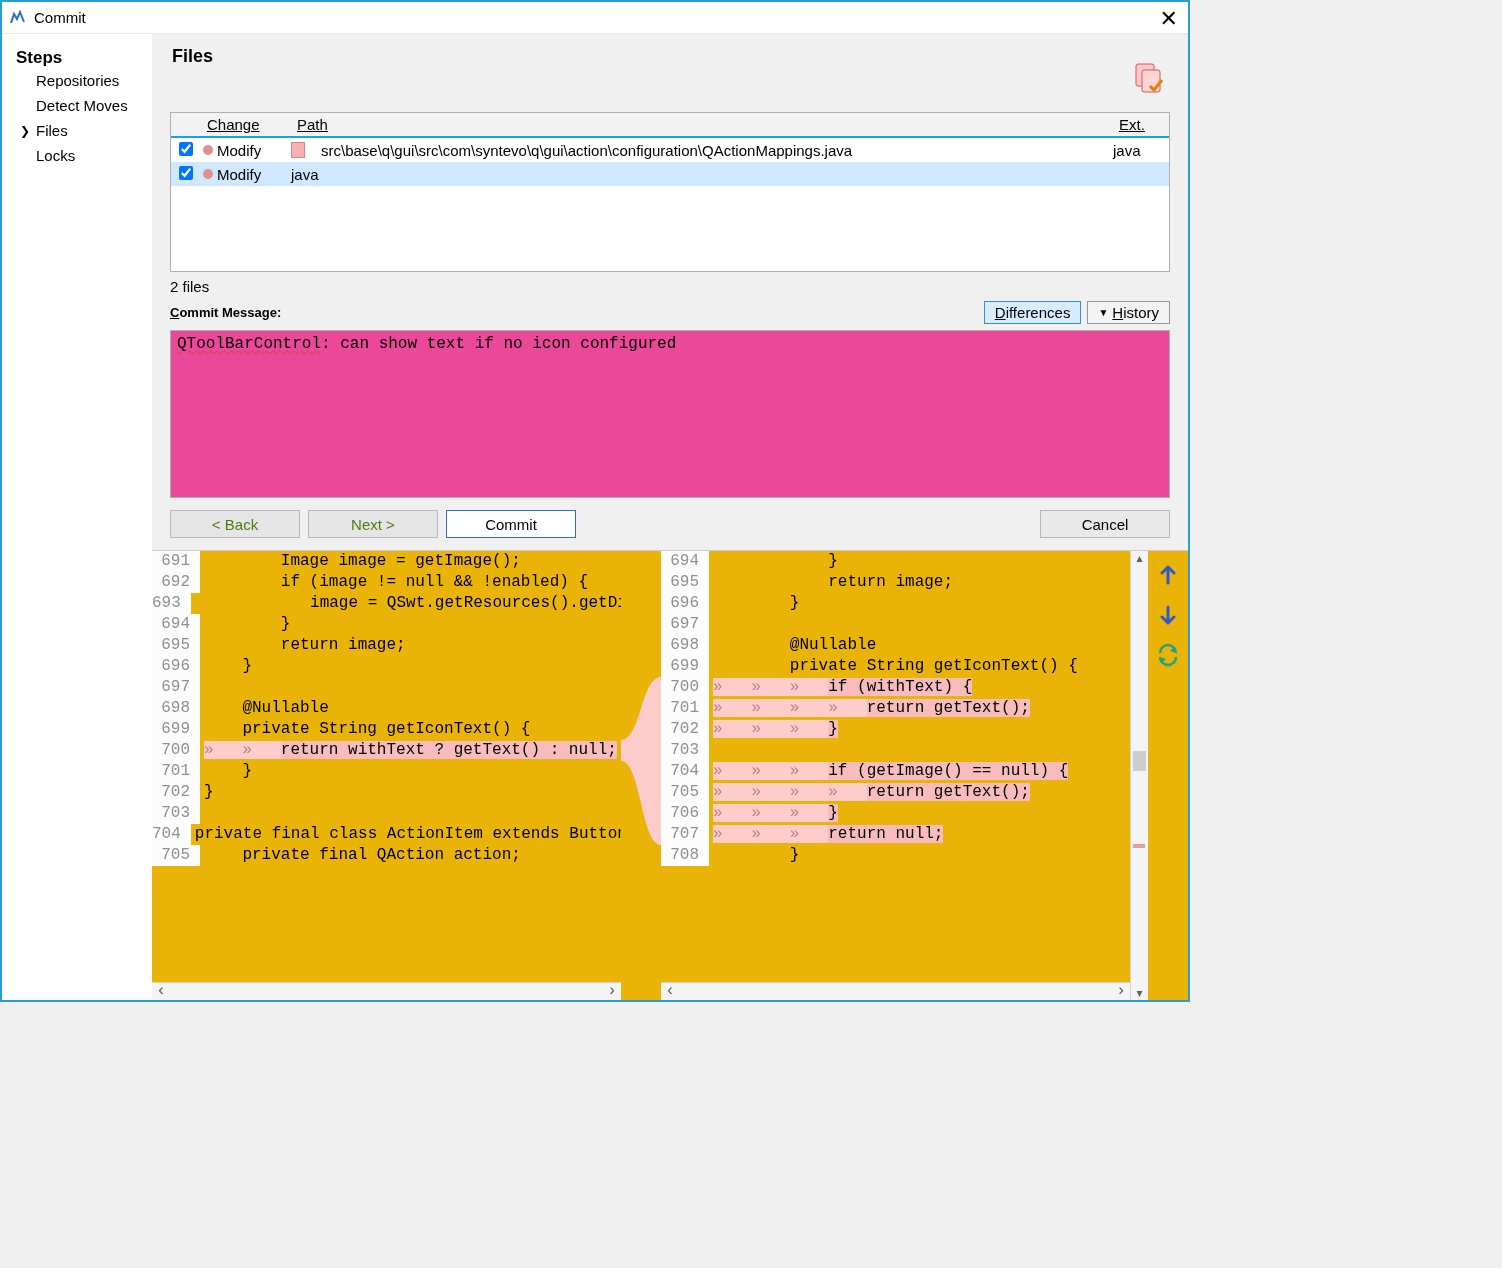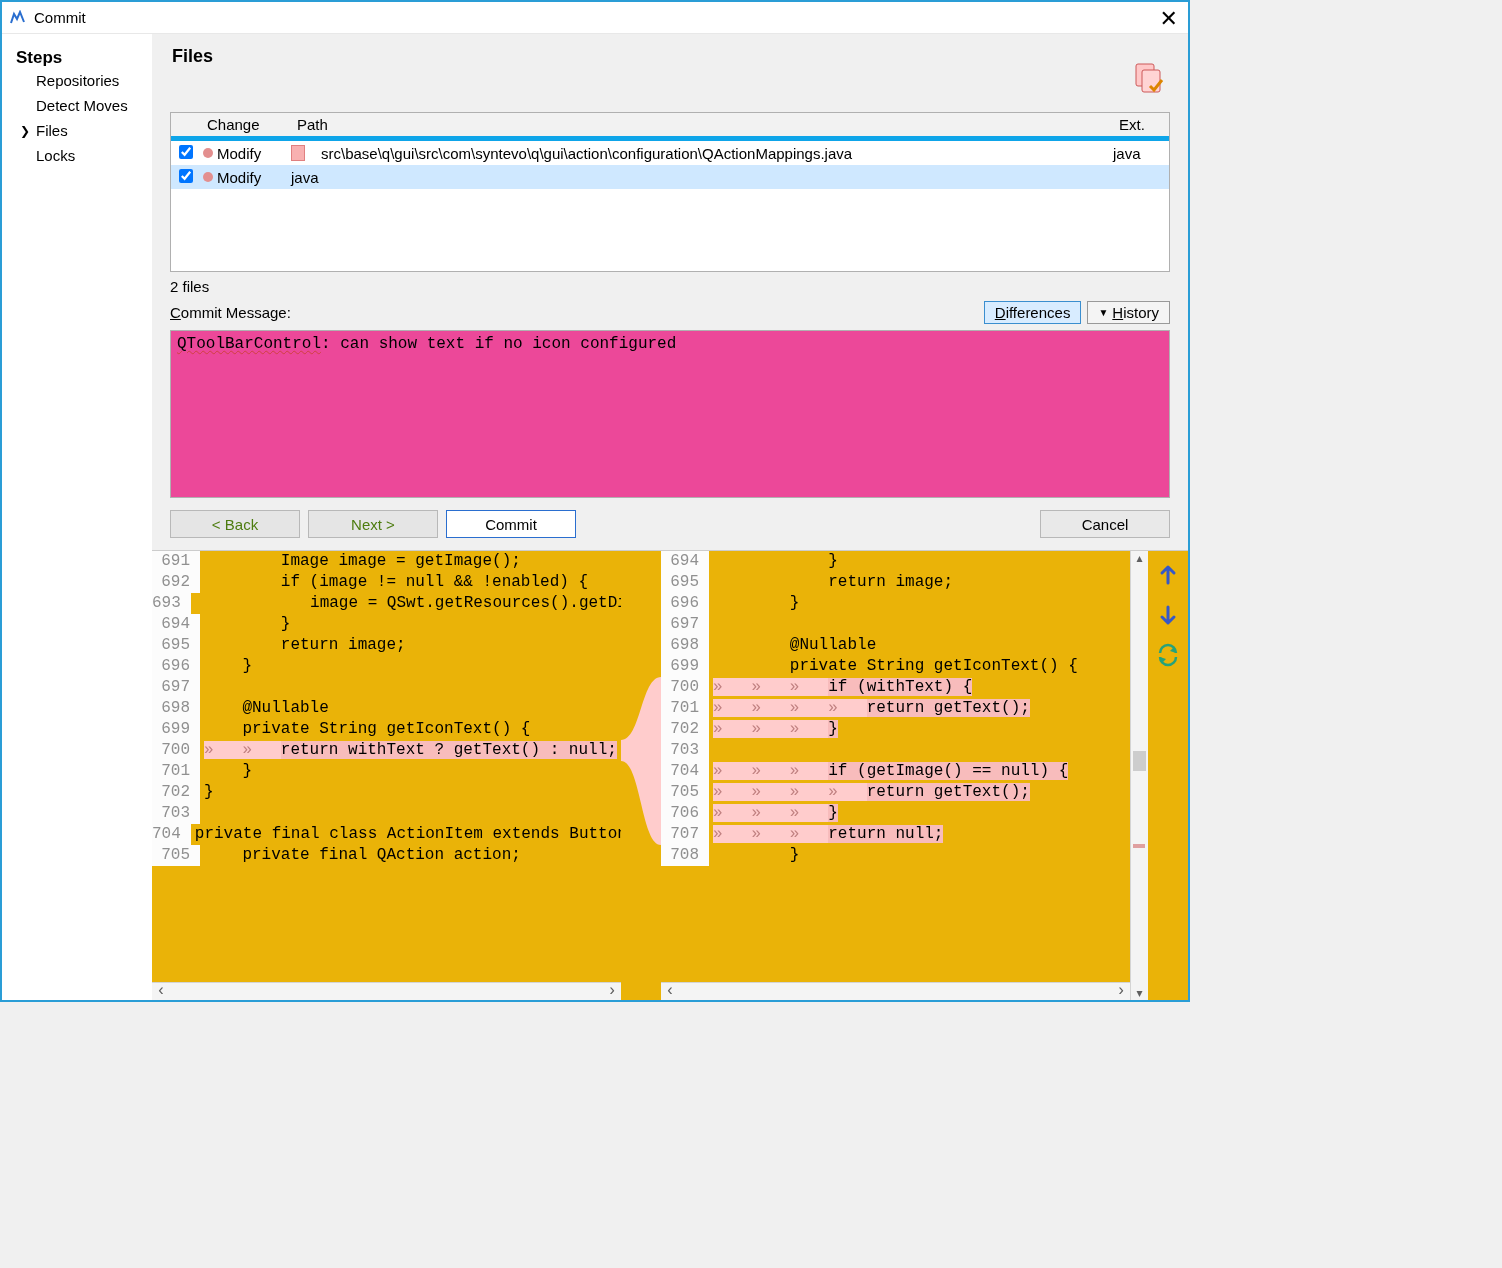--- a/index.html
+++ b/index.html
@@ -42,38 +42,38 @@
   .header h2 { font-weight:700; font-size:18px; margin-bottom:6px; }
   .header p { font-size:16px; padding-left:24px; }
   .header .badge-icon { width:36px; height:36px; margin-left:10px; margin-top:16px; }
   .filebox {
     margin: 6px 18px 0 18px;
     border:1px solid #b0b0b0;
     background:#fff;
     height: 160px;
     overflow:hidden;
   }
-  .filehead { display:flex; background:#f2f2f2; border-bottom:5px solid #0ea5e9; font-size:15px; }
+  .filehead { display:flex; background:#f2f2f2; border-bottom:2px solid #0ea5e9; font-size:15px;text-decoration:underline; }
   .filehead div { padding:3px 6px; }
   .fh-check{width:30px;}
   .fh-change{width:90px;}
   .fh-path{flex:1;}
   .fh-ext{width:56px;text-align:left;}
   .filerow { display:flex; align-items:center; font-size:15px; height:24px; cursor:pointer;}
   .filerow.selected{ background:#cfe8ff; }
   .filerow .cb{width:30px; text-align:center;}
   .filerow .ch{width:90px; padding-left:2px; display:flex; align-items:center; gap:4px;}
   .filerow .pa{flex:1; display:flex; align-items:flex-start; gap:16px;}
   .filerow .ex{width:56px;}
   .fileicon{width:14px;height:16px; background:#f8b0b0; border:1px solid #e08080; display:inline-block;}
   .dot-mod{ width:10px; height:10px; border-radius:50%; background:#e38f8f; display:inline-block;}
   input[type="checkbox"]{ width:14px; height:14px; }
   .filesum { padding:6px 18px 2px 18px; font-size:15px; }
   .msgrow { display:flex; align-items:center; padding:4px 18px; }
-  .msgrow .lbl { flex:1; font-size:15px; }
+  .msgrow .lbl { flex:1; font-size:13px;font-weight:bold; }
   .msgrow .lbl u{text-decoration:underline;}
   .diffbtn{ padding:2px 10px; border:1px solid #3a8ecf; background:#d8ecff; cursor:pointer; font-size:15px; margin-right:6px;}
   .histbtn{ padding:2px 10px; border:1px solid #999; background:#f4f4f4; cursor:pointer;font-size:15px; display:flex; align-items:center; gap:4px;}
   .histbtn .tri{font-size:10px;}
   .commitmsg{
     margin:2px 18px 0 18px;
     border:1px solid #b0b0b0;
     background:#ec4899;
     height:168px;
     padding:4px 6px;

